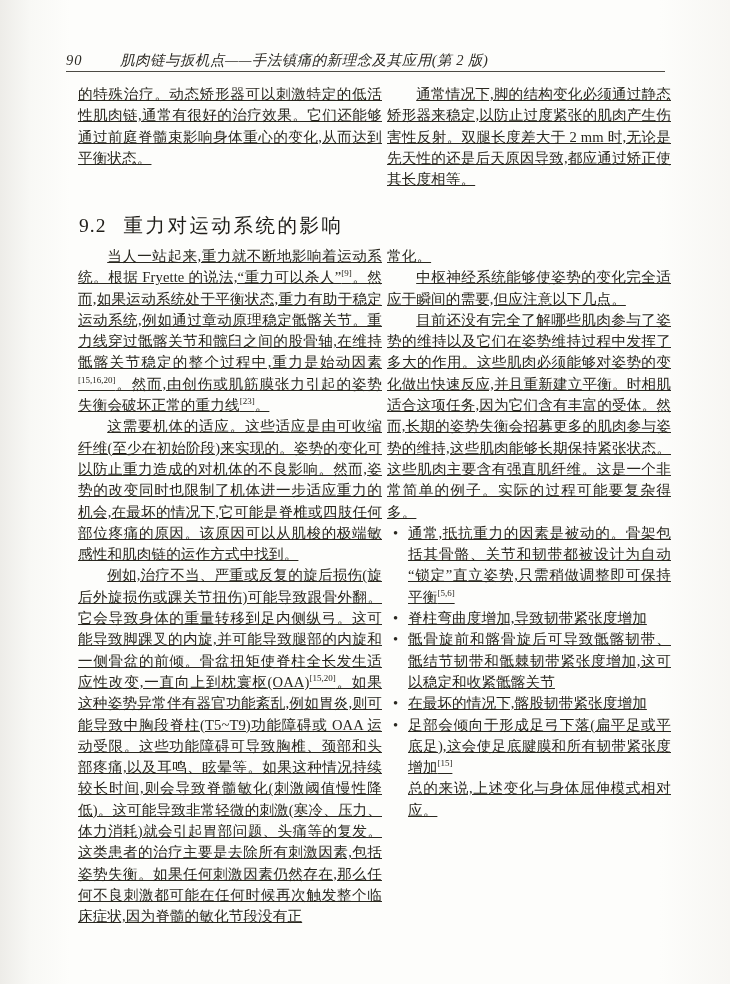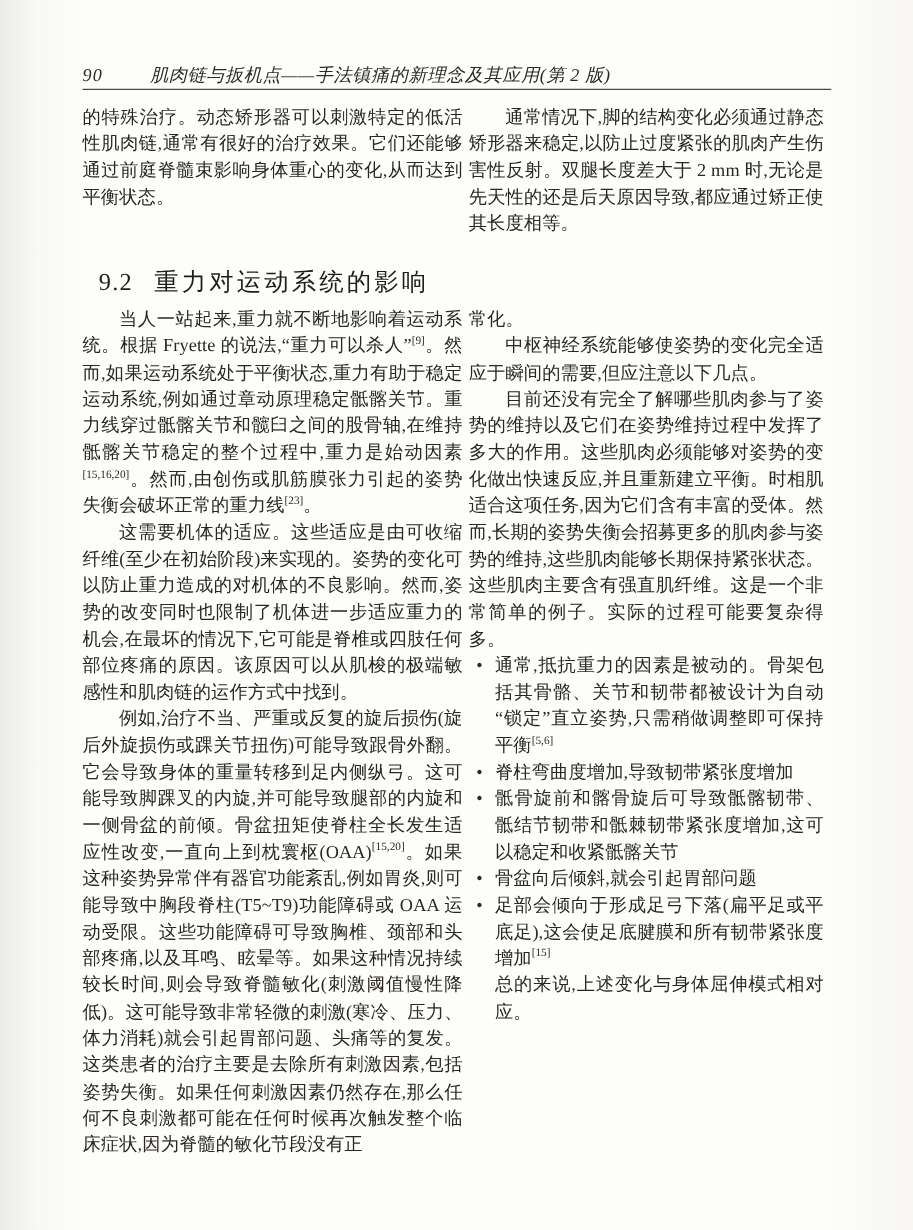--- a/index.html
+++ b/index.html
@@ -24,22 +24,22 @@
     font-size:14.5px;color:#2c2a24;font-style:italic;
   }
   .page-num{width:30px;letter-spacing:1px;}
   .book-title{margin-left:24px;letter-spacing:0.5px;}
   .header-rule{
     position:absolute;left:66px;top:71px;width:599px;height:1.3px;
     background:#4c4a44;
   }
   
   .band{
-    position:absolute;left:66px;width:601px;
-    display:flex;gap:5px;
+    position:absolute;left:78px;width:601px;
+    display:flex;gap:5px;text-decoration:underline;
   }
   .band-top{top:84px;}
   .band-main{top:246px;}
   .col-l{width:304px;}
   .col-r{width:284px;}
   .para{
     margin:0;
     font-size:14.6px;
     line-height:21.3px;
     text-align:justify;
@@ -115,21 +115,21 @@
         <li>
           <span class="dot">•</span>
           <span class="btext">脊柱弯曲度增加,导致韧带紧张度增加</span>
         </li>
         <li>
           <span class="dot">•</span>
           <span class="btext">骶骨旋前和髂骨旋后可导致骶髂韧带、骶结节韧带和骶棘韧带紧张度增加,这可以稳定和收紧骶髂关节</span>
         </li>
         <li>
           <span class="dot">•</span>
-          <span class="btext">骨盆向后倾斜,就会引起胃部问题</span>
+          <span class="btext">在最坏的情况下,髂股韧带紧张度增加</span>
         </li>
         <li>
           <span class="dot">•</span>
           <span class="btext">足部会倾向于形成足弓下落(扁平足或平底足),这会使足底腱膜和所有韧带紧张度增加<sup>[15]</sup></span>
         </li>
       </ul>
       <p class="para closing">总的来说,上述变化与身体屈伸模式相对应。</p>
     </div>
   </div>
 

